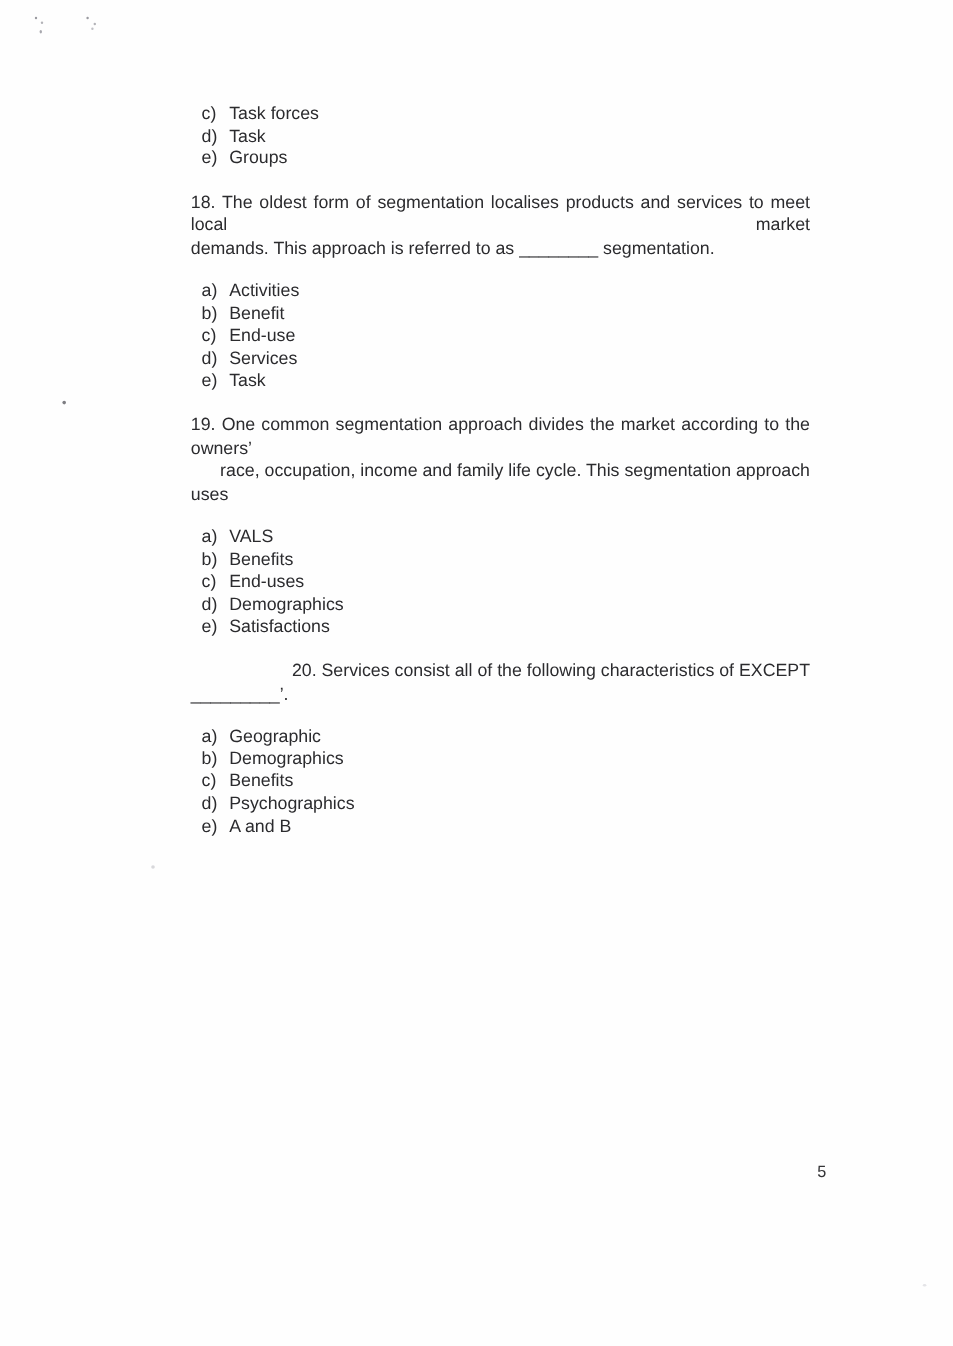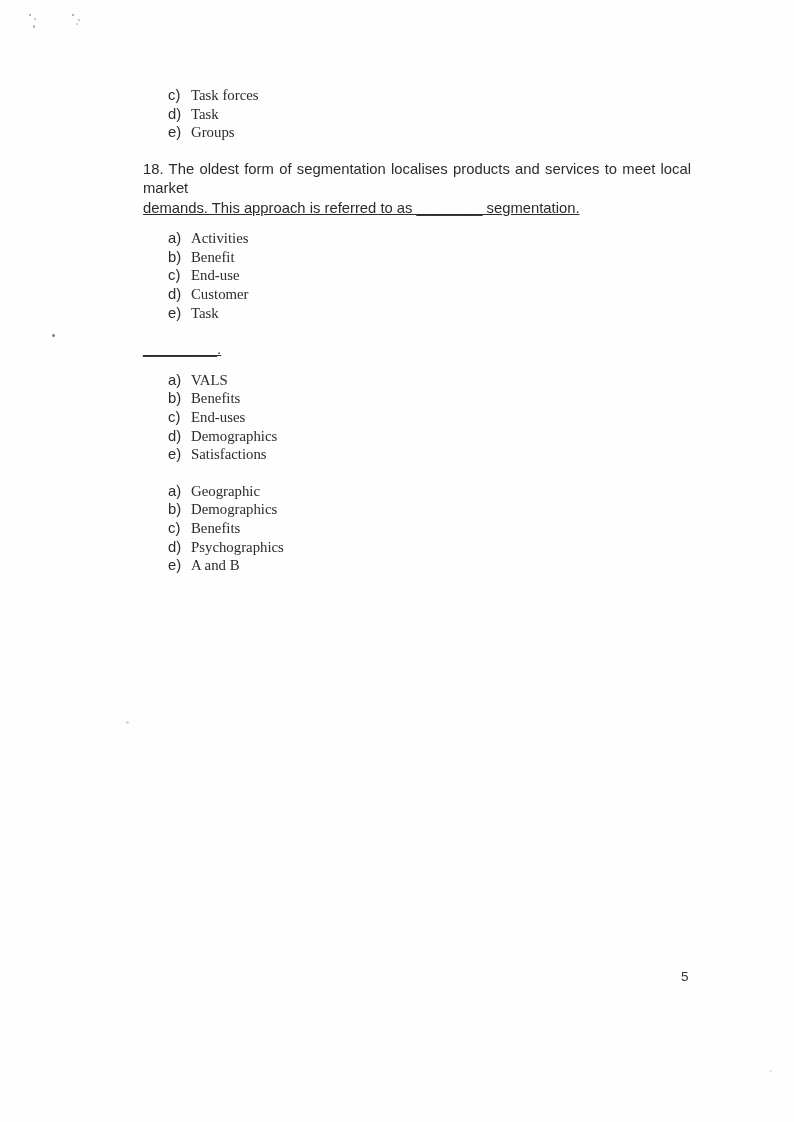--- a/index.html
+++ b/index.html
@@ -17,50 +17,48 @@
     overflow: hidden;
   }
   .content {
     position: absolute;
     left: 143px;
     top: 86px;
     width: 548px;
     font-size: 14.8px;
   }
   .qtext {
-    margin: 0;
+    margin: 16px;
     line-height: 19.5px;
   }
   .qline {
     display: block;
     text-align: justify;
     text-align-last: justify;
   }
   .qline:last-child {
     text-align: right;
     text-align-last: left;
-    text-decoration: underline;
   }
   .options {
     margin: 11px 0 18px 25px;
     line-height: 18.6px;
   }
   .options.first-block {
     margin-top: 0;
   }
   .opt-row {
     display: flex;
   }
   .opt-letter {
     flex: none;
     width: 23px;
   }
   .opt-text {
     flex: 1;
-    font-family: Liberation Serif, serif;
   }
   .page-number {
     position: absolute;
     left: 681px;
     top: 969px;
     font-size: 13.5px;
     color: #333336;
   }
   .speck {
     position: absolute;
@@ -121,32 +119,33 @@
           <div class="opt-row">
             <span class="opt-letter">b)</span>
             <span class="opt-text">Benefit</span>
           </div>
           <div class="opt-row">
             <span class="opt-letter">c)</span>
             <span class="opt-text">End-use</span>
           </div>
           <div class="opt-row">
             <span class="opt-letter">d)</span>
-            <span class="opt-text">Customer</span>
+            <span class="opt-text">Services</span>
           </div>
           <div class="opt-row">
             <span class="opt-letter">e)</span>
             <span class="opt-text">Task</span>
           </div>
         </div>
     </div>
 
     <div class="question">
       <p class="qtext">
-          <span class="qline">_________.</span>
+          <span class="qline">19. One common segmentation approach divides the market according to the owners’</span>
+          <span class="qline">race, occupation, income and family life cycle. This segmentation approach uses</span>
         </p>
       <div class="options">
           <div class="opt-row">
             <span class="opt-letter">a)</span>
             <span class="opt-text">VALS</span>
           </div>
           <div class="opt-row">
             <span class="opt-letter">b)</span>
             <span class="opt-text">Benefits</span>
           </div>
@@ -159,20 +158,23 @@
             <span class="opt-text">Demographics</span>
           </div>
           <div class="opt-row">
             <span class="opt-letter">e)</span>
             <span class="opt-text">Satisfactions</span>
           </div>
         </div>
     </div>
 
     <div class="question">
+      <p class="qtext">
+          <span class="qline">20. Services consist all of the following characteristics of EXCEPT _________’.</span>
+        </p>
       <div class="options">
           <div class="opt-row">
             <span class="opt-letter">a)</span>
             <span class="opt-text">Geographic</span>
           </div>
           <div class="opt-row">
             <span class="opt-letter">b)</span>
             <span class="opt-text">Demographics</span>
           </div>
           <div class="opt-row">

